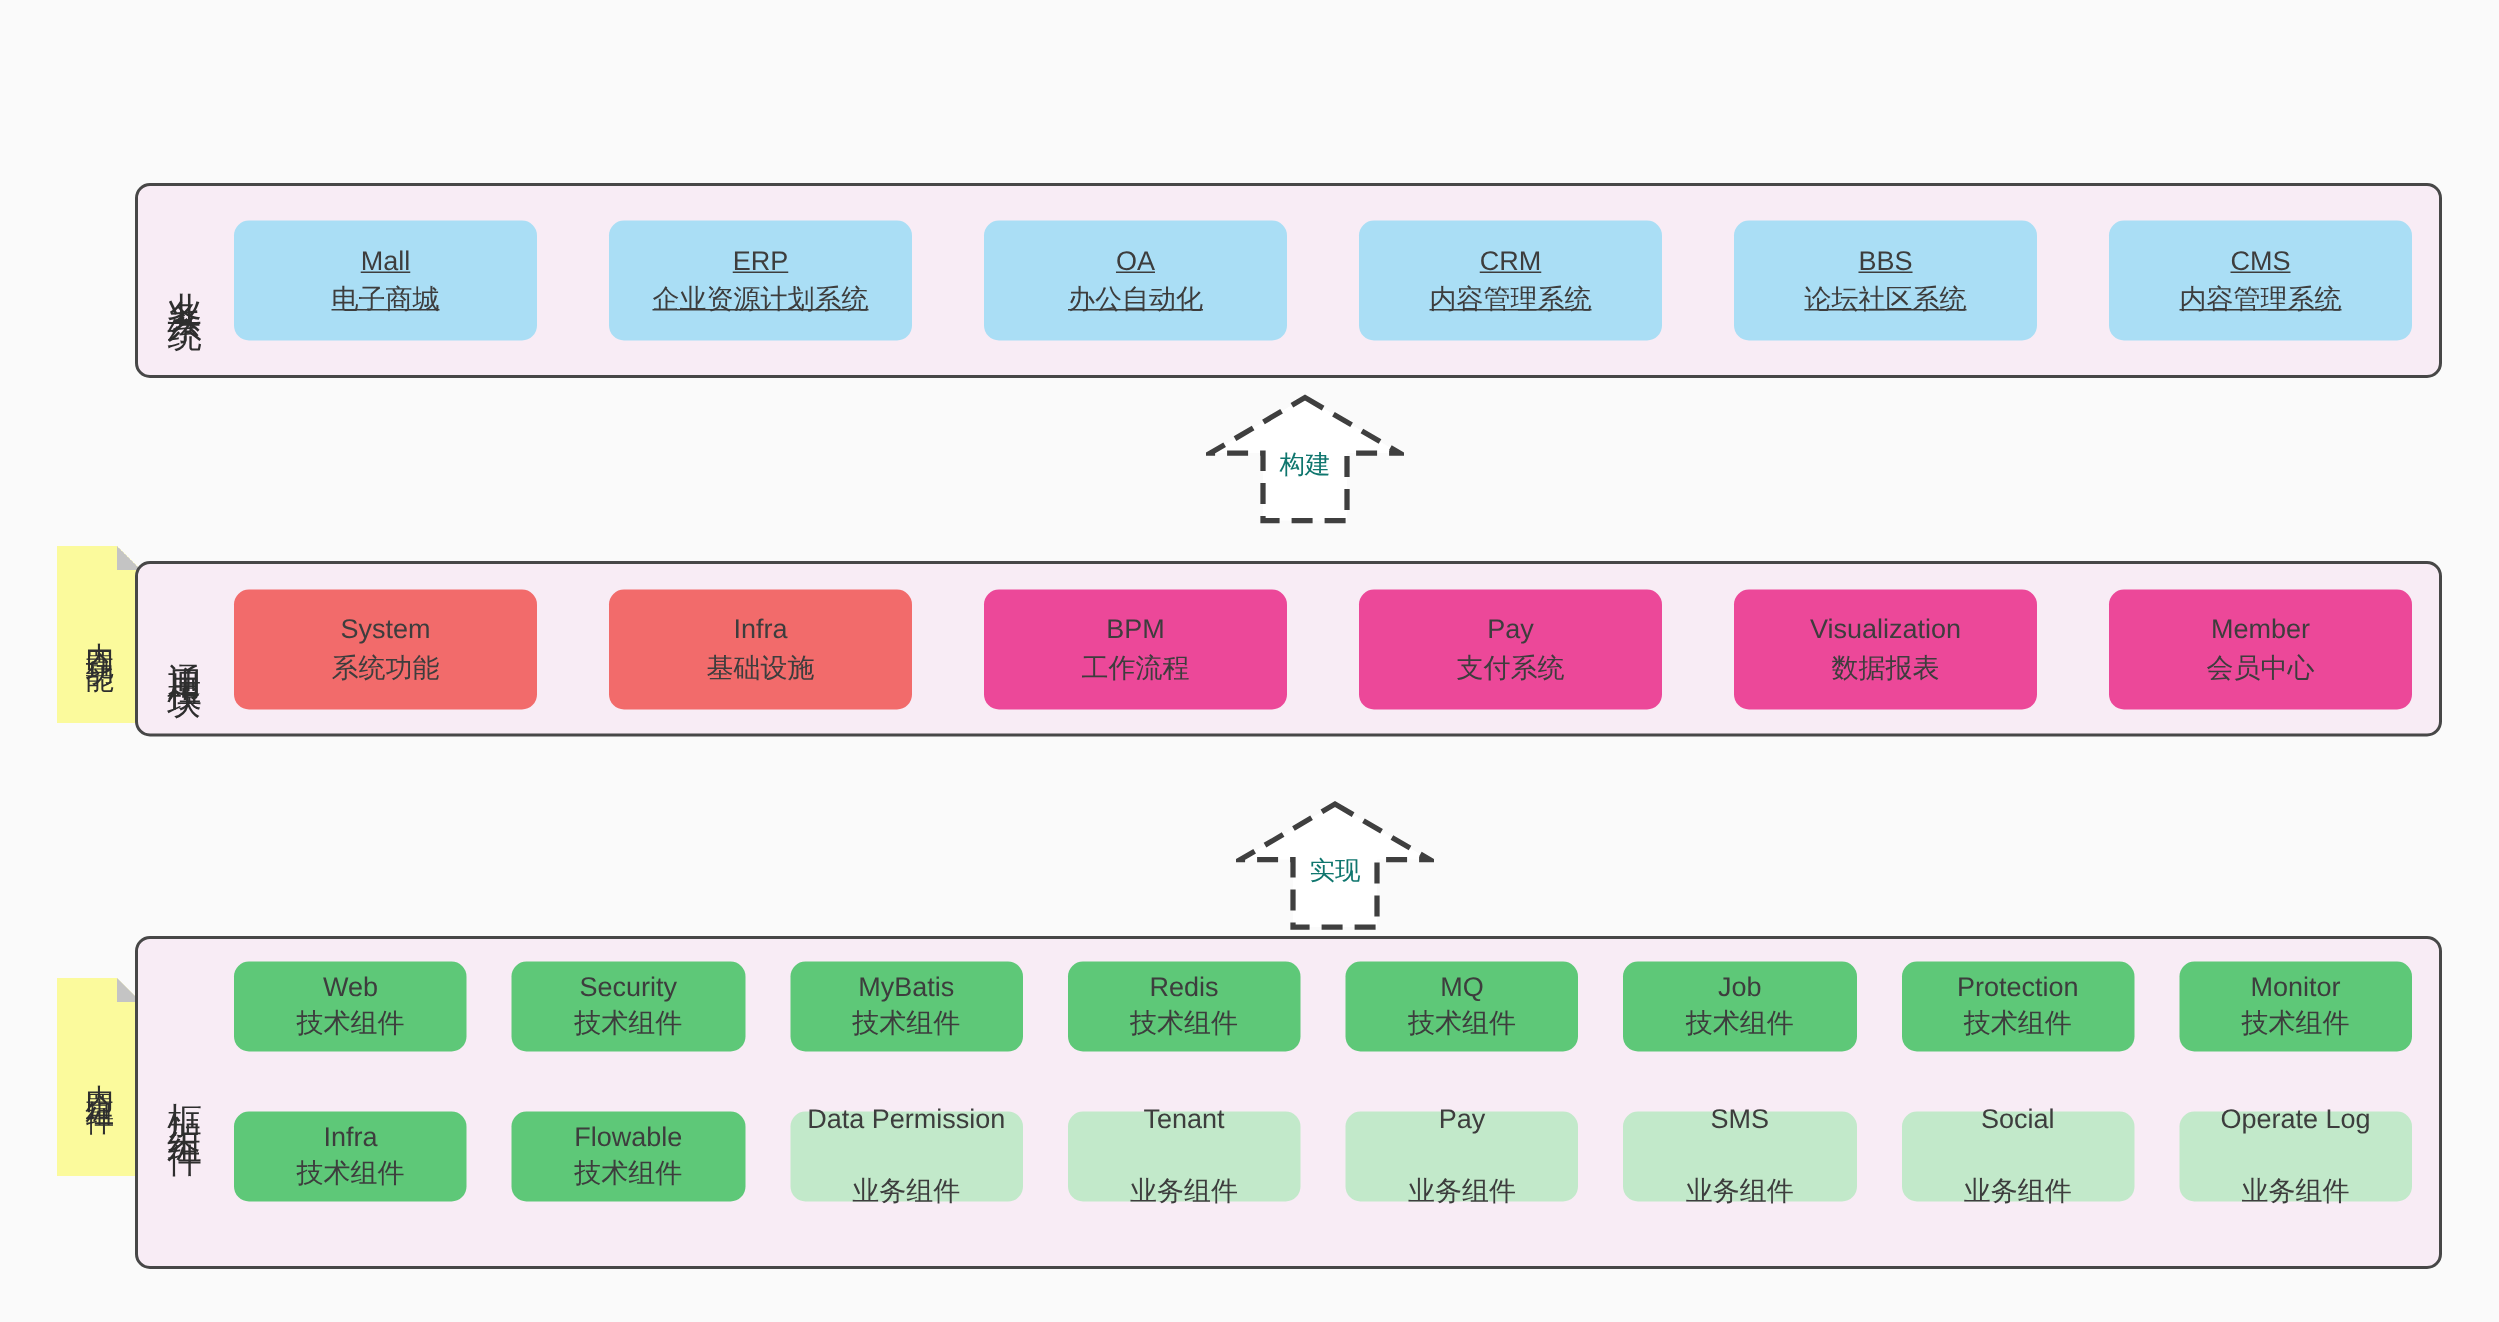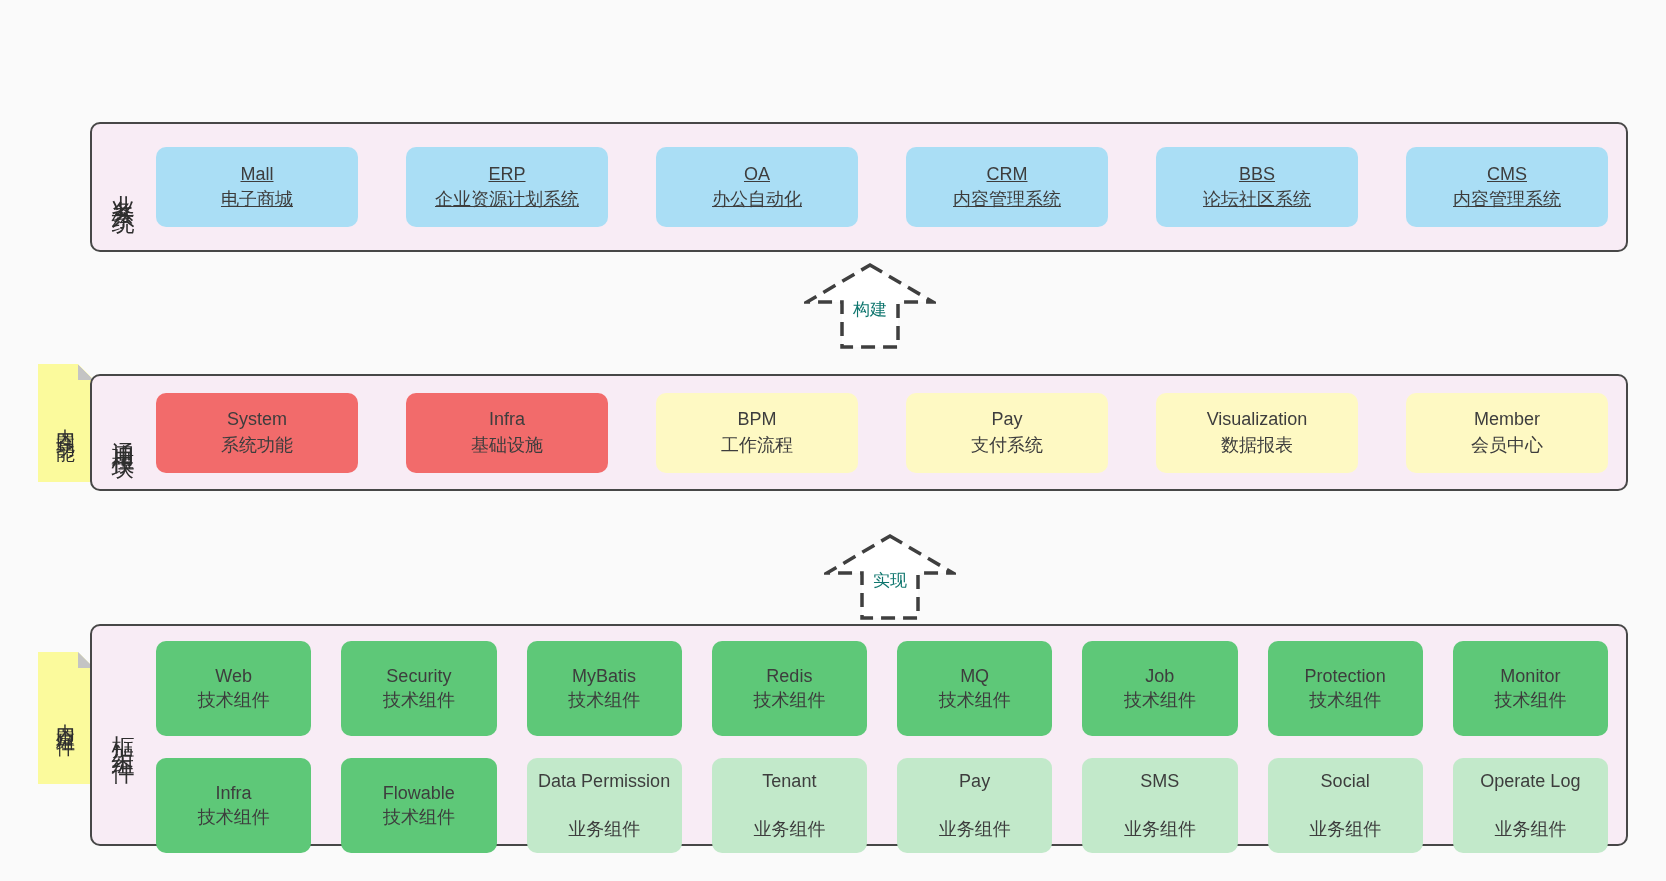--- a/index.html
+++ b/index.html
@@ -68,24 +68,24 @@
     height: 80px;
     border-radius: 10px;
     display: flex;
     flex-direction: column;
     align-items: center;
     justify-content: center;
     text-align: center;
     font-size: 18px;
     line-height: 1.4;
   }
-  .grid-content .box { height: 95px; flex: none; font-size: 18px; line-height: 1.32; }
+  .grid-content .box { height: 60px; flex: none; font-size: 18px; line-height: 1.32; }
   .blue       { background: #aadef5; text-decoration: underline; }
   .red        { background: #f26b6b; }
-  .pink       { background: #fef9c3; }
+  .pink       { background: #ec4899; }
   .green      { background: #5ec878; }
   .lightgreen { background: #c2e9ca; gap: 24px; }
 
   
   .note {
     position: absolute;
     left: 38px;
     width: 56px;
     background: #fbfa9c;
     z-index: 0;

